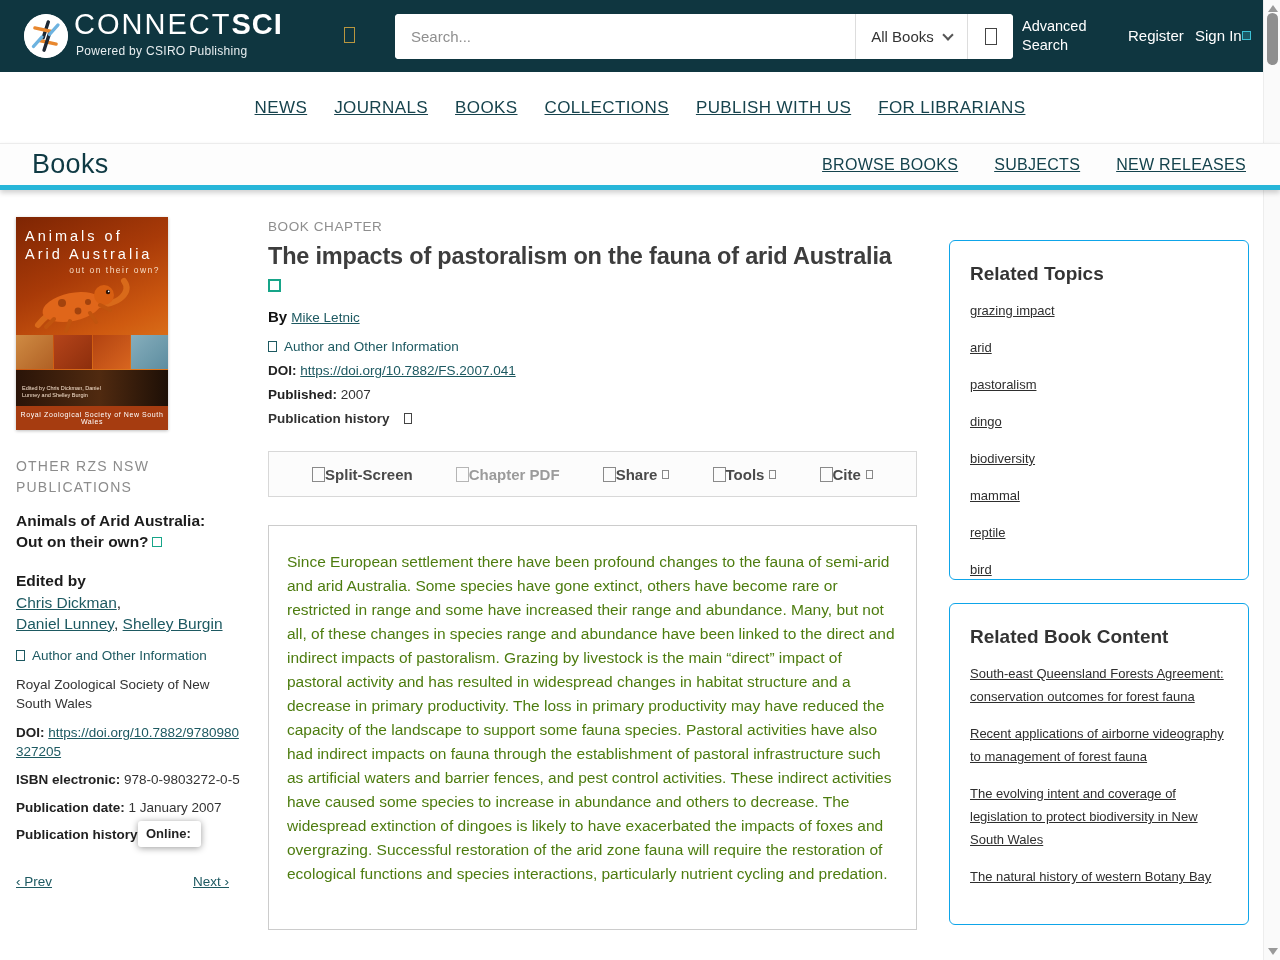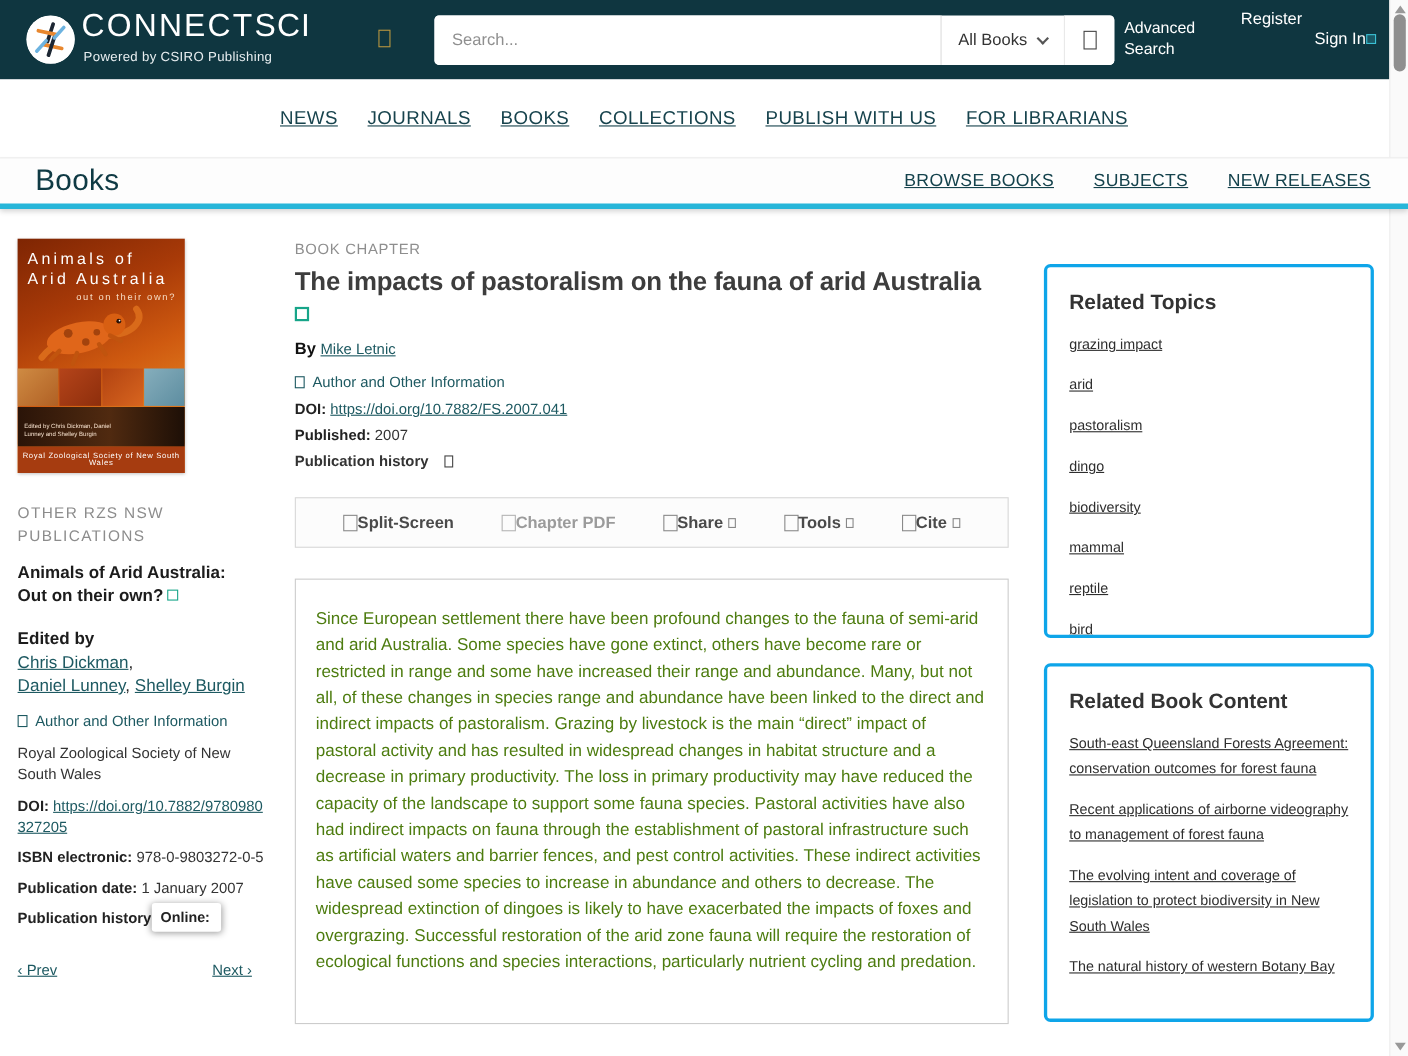--- a/index.html
+++ b/index.html
@@ -5,39 +5,39 @@
   * { margin:0; padding:0; box-sizing:border-box; }
   html,body { width:1280px; height:960px; overflow:hidden; background:#fff;
     font-family:"Liberation Sans", sans-serif; }
 
   
   .hdr { position:relative; height:72px; background:#0f3640; color:#fff; }
   .logo-wrap { position:absolute; left:24px; top:14px; width:44px; height:44px;
     border-radius:50%; background:#fff; overflow:hidden; cursor:pointer; }
   .brand { position:absolute; left:74px; top:8px; font-size:29px; color:#fff;
     letter-spacing:2px; font-weight:300; white-space:nowrap; }
-  .brand b { font-weight:400; letter-spacing:1px; }
+  .brand b { font-weight:700; letter-spacing:1px; }
   .tagline { position:absolute; left:76px; top:44px; font-size:12px; color:#e8eef0; letter-spacing:.3px; }
   .tofu { display:inline-block; border:1px solid #777; }
   .hdr-menu-tofu { position:absolute; left:344px; top:27px; width:11px; height:16px; border-color:#b8963f; }
   .searchbar { position:absolute; left:395px; top:14px; width:618px; height:45px;
     background:#fff; border-radius:4px; display:flex; align-items:stretch; }
   .searchbar input { flex:1; border:none; outline:none; font-size:15px; padding:0 16px;
     color:#333; border-radius:4px 0 0 4px; font-family:"Liberation Sans",sans-serif; }
   .searchbar input::placeholder { color:#8f8f8f; }
   .sb-scope { width:112px; border-left:1px solid #ddd; display:flex; align-items:center;
     justify-content:center; gap:10px; font-size:15px; color:#333; cursor:pointer; }
   .chev { width:8px; height:8px; border-right:2px solid #555; border-bottom:2px solid #555;
     transform:rotate(45deg); margin-top:-4px; }
   .sb-btn { width:46px; border-left:1px solid #ddd; display:flex; align-items:center;
     justify-content:center; cursor:pointer; border-radius:0 4px 4px 0; background:#fff; }
   .sb-btn .tofu { width:12px; height:17px; border-color:#444; }
   .adv { position:absolute; left:1022px; top:17px; font-size:14.5px; line-height:19px;
     color:#fff; cursor:pointer; }
-  .reg { position:absolute; left:1128px; top:9px; font-size:15px; color:#fff; cursor:pointer; }
+  .reg { position:absolute; left:1128px; top:27px; font-size:15px; color:#fff; cursor:pointer; }
   .sgn { position:absolute; left:1195px; top:27px; font-size:15px; color:#fff; cursor:pointer;
     display:flex; align-items:center; gap:0; }
   .sgn .tofu { width:9px; height:9px; border-color:#3bc0d4; background:rgba(59,192,212,.25); }
 
   
   .nav { height:71px; background:#fff; display:flex; align-items:center; justify-content:center; gap:27px; }
   .nav a { font-size:17px; color:#17434d; text-decoration:underline; letter-spacing:.4px; cursor:pointer; }
 
   
   .bbar { height:47px; border-top:1px solid #ececec; background:#fdfdfd;
@@ -110,21 +110,21 @@
   .tb-item .caret { width:7px; height:9px; border:1px solid #888; margin-left:5px; }
   .tb-item.disabled { color:#9b9b9b; }
   .tb-item.disabled .ic { border-color:#b5b5b5; }
   .abs-box { margin-top:28px; height:405px; border:1px solid #ccc; padding:24px 18px; overflow:hidden; }
   .abs-box p { font-size:15.5px; line-height:24px; color:#4d7c0f; }
   .refline { margin-top:26px; font-size:15.5px; color:#222; line-height:21px; }
   .refline b { font-weight:700; }
 
   
   .rsb { position:absolute; left:949px; top:50px; width:300px; }
-  .card { border:3px solid #0ea5e9; border-radius:6px; background:#fff; padding:22px 20px; }
+  .card { border:1px solid #0ea5e9; border-radius:6px; background:#fff; padding:22px 20px; }
   .card h2 { font-size:19px; font-weight:700; color:#333; margin-bottom:14px; }
   .card a { display:block; font-size:13px; color:#2e2e2e; text-decoration:underline;
     line-height:23px; margin-bottom:14px; cursor:pointer; width:fit-content; }
   .card.c1 { height:340px; overflow:hidden; }
   .card.c2 { margin-top:23px; }
 
   
   .scroll { position:absolute; right:0; top:0; width:17px; height:960px; background:#fafafa; border-left:1px solid #ededed; }
   .sc-up { position:absolute; top:5px; left:4px; width:0; height:0;
     border-left:5px solid transparent; border-right:5px solid transparent; border-bottom:7px solid #999; cursor:pointer; }

